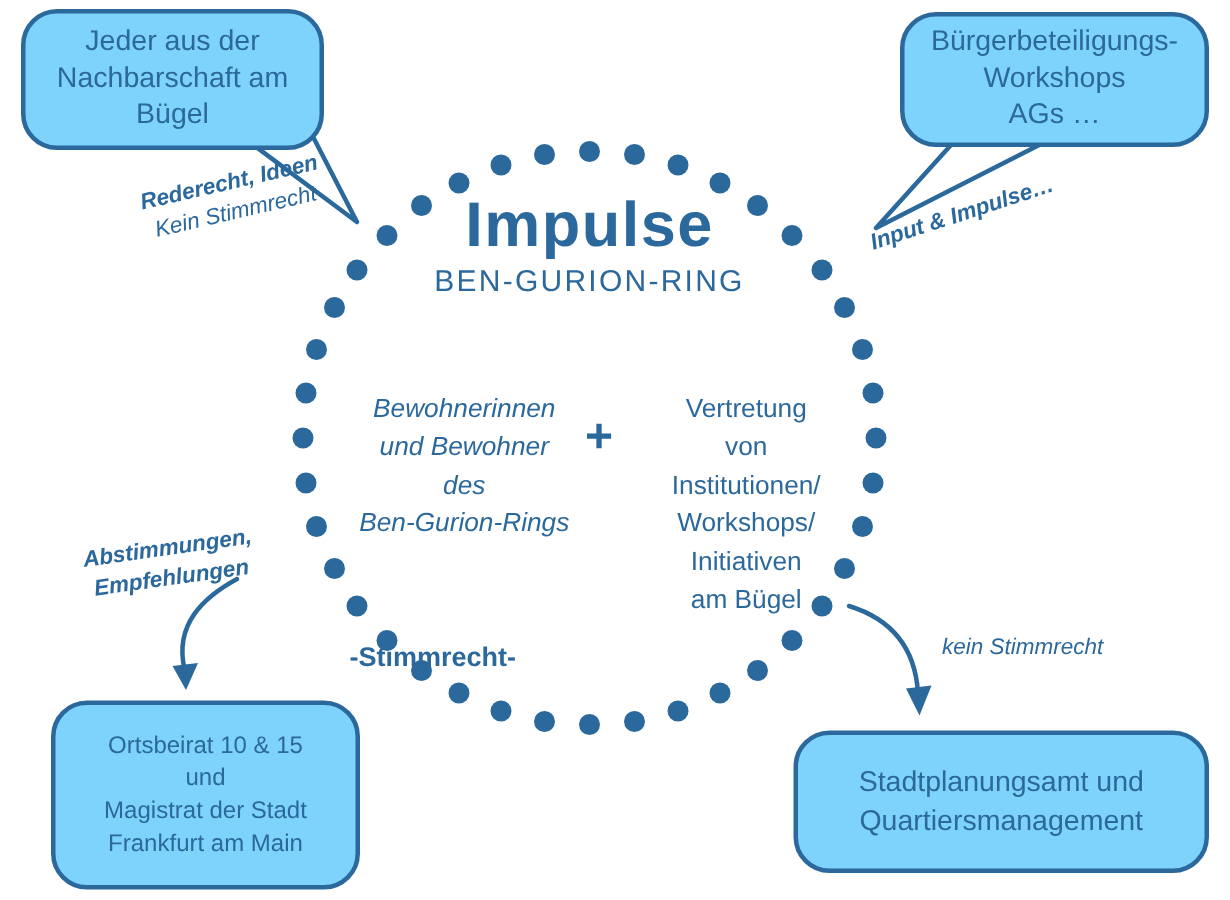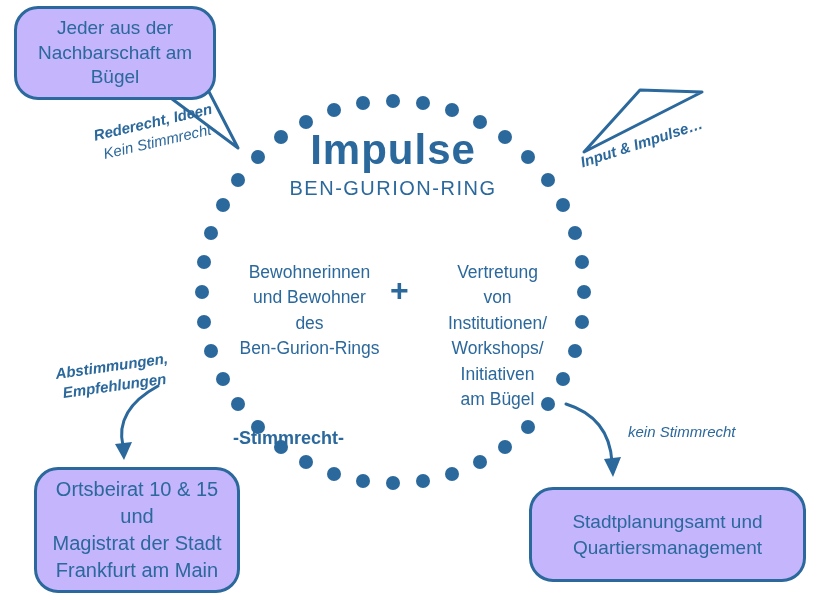--- a/index.html
+++ b/index.html
@@ -6,34 +6,34 @@
   .canvas{
     position:relative;width:820px;height:600px;background:#fff;overflow:hidden;
     font-family:"Liberation Sans",sans-serif;color:var(--primary,#2b689c);
   }
   .dot{position:absolute;width:14px;height:14px;border-radius:50%;background:var(--primary,#2b689c);}
   svg.overlay{position:absolute;left:0;top:0;pointer-events:none;}
   .tail{fill:#fff;stroke:var(--primary,#2b689c);stroke-width:3;stroke-linejoin:round;}
   .arrow{fill:none;stroke:var(--primary,#2b689c);stroke-width:3;stroke-linecap:round;}
   .head{fill:var(--primary,#2b689c);stroke:none;}
   .bubble{
-    position:absolute;border:3px solid var(--primary,#2b689c);border-radius:24px;background:#c4b5fd;
+    position:absolute;border:3px solid var(--primary,#2b689c);border-radius:24px;background:#7dd3fc;
     display:flex;align-items:center;justify-content:center;text-align:center;
     white-space:pre-line;box-sizing:border-box;z-index:2;
   }
   .bubble.tl{left:14px;top:6px;width:202px;height:94px;font-size:19px;line-height:1.3;}
   .bubble.tr{left:600px;top:8px;width:206px;height:90px;font-size:19px;line-height:1.3;}
-  .bubble.bl{left:34px;top:467px;width:206px;height:126px;font-size:20px;line-height:1.35;}
+  .bubble.bl{left:34px;top:467px;width:206px;height:126px;font-size:16px;line-height:1.35;}
   .bubble.br{left:529px;top:487px;width:277px;height:95px;font-size:19px;line-height:1.35;}
   .center-head{position:absolute;left:233px;top:126px;width:320px;text-align:center;}
   .title{font-size:42px;font-weight:bold;letter-spacing:1px;}
   .sub1{font-size:20px;letter-spacing:4.5px;margin-top:4px;}
   .sub2{font-size:20px;letter-spacing:1.5px;margin-top:3px;}
   .col{position:absolute;text-align:center;font-size:17.5px;line-height:1.45;white-space:pre-line;}
-  .col-left{left:222px;top:260px;width:175px;}
+  .col-left{left:222px;top:260px;width:175px;font-style:italic;}
   .col-right{left:415px;top:260px;width:165px;}
   .plus{position:absolute;left:390px;top:272px;font-size:32px;font-weight:bold;}
   .stimmrecht{position:absolute;left:233px;top:428px;width:320px;text-align:left;font-size:18px;font-weight:bold;}
   .note{position:absolute;font-style:italic;line-height:1.3;font-size:15px;z-index:3;}
   .note .b,.note.b{font-weight:bold;}
   .note-tl{left:76px;top:112px;width:158px;transform:rotate(-13deg);text-align:center;}
   .note-tr{left:577px;top:128px;width:160px;transform:rotate(-18deg);font-weight:bold;}
   .note-bl{left:38px;top:356px;width:150px;transform:rotate(-8deg);text-align:center;font-weight:bold;white-space:pre-line;}
   .note-br{left:628px;top:402px;width:175px;text-align:left;white-space:pre-line;}
 </style>
@@ -108,20 +108,23 @@
 von
 Institutionen/
 Workshops/
 Initiativen
 am Bügel</div>
   <div class="stimmrecht">-Stimmrecht-</div>
 
   <div class="bubble tl">Jeder aus der
 Nachbarschaft am
 Bügel</div>
+  <div class="bubble tr">Bürgerbeteiligungs-
+Workshops
+AGs …</div>
   <div class="bubble bl">Ortsbeirat 10 &amp; 15
 und
 Magistrat der Stadt
 Frankfurt am Main</div>
   <div class="bubble br">Stadtplanungsamt und
 Quartiersmanagement</div>
 
   <div class="note note-tl">
     <div class="b">Rederecht, Ideen</div>
     <div>Kein Stimmrecht</div>

